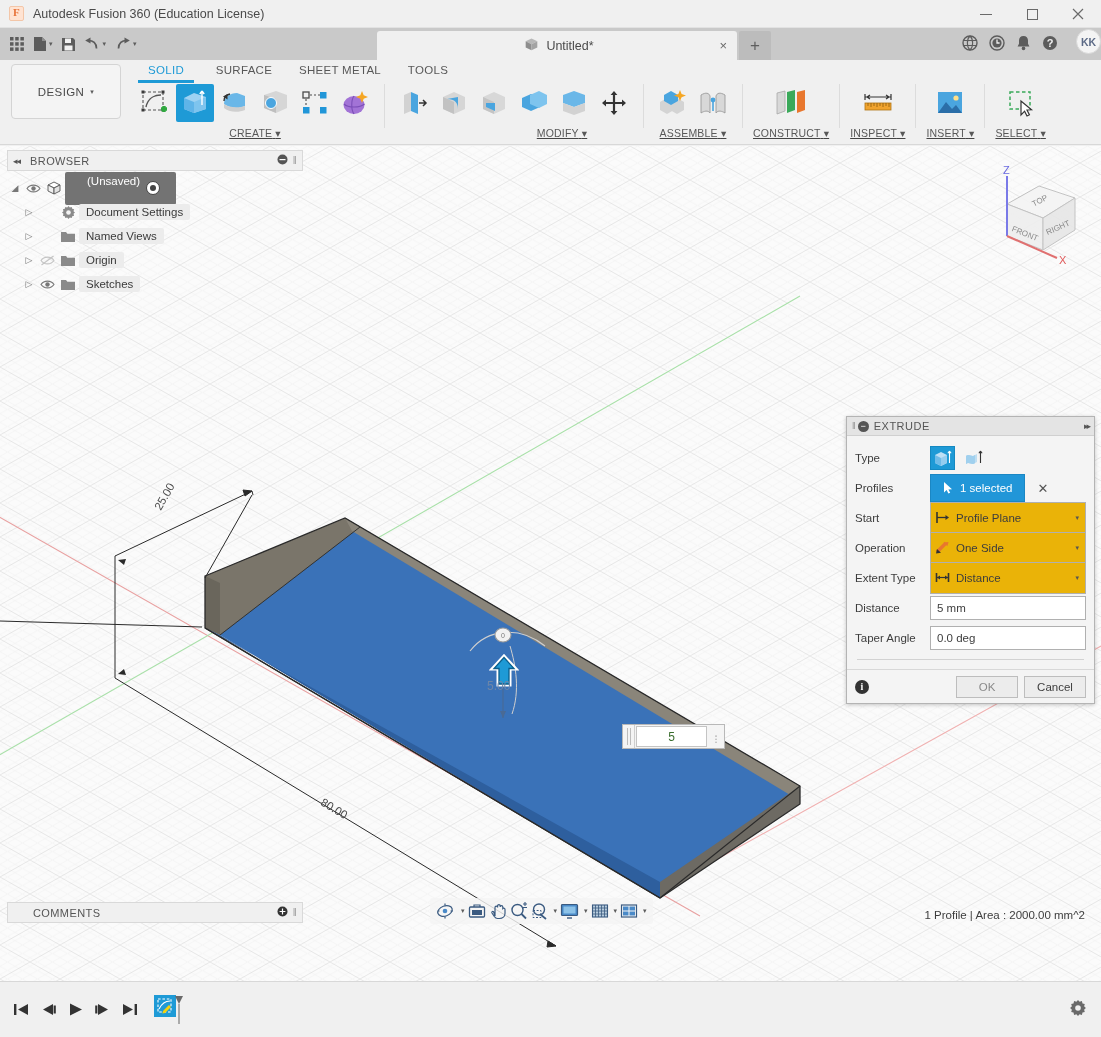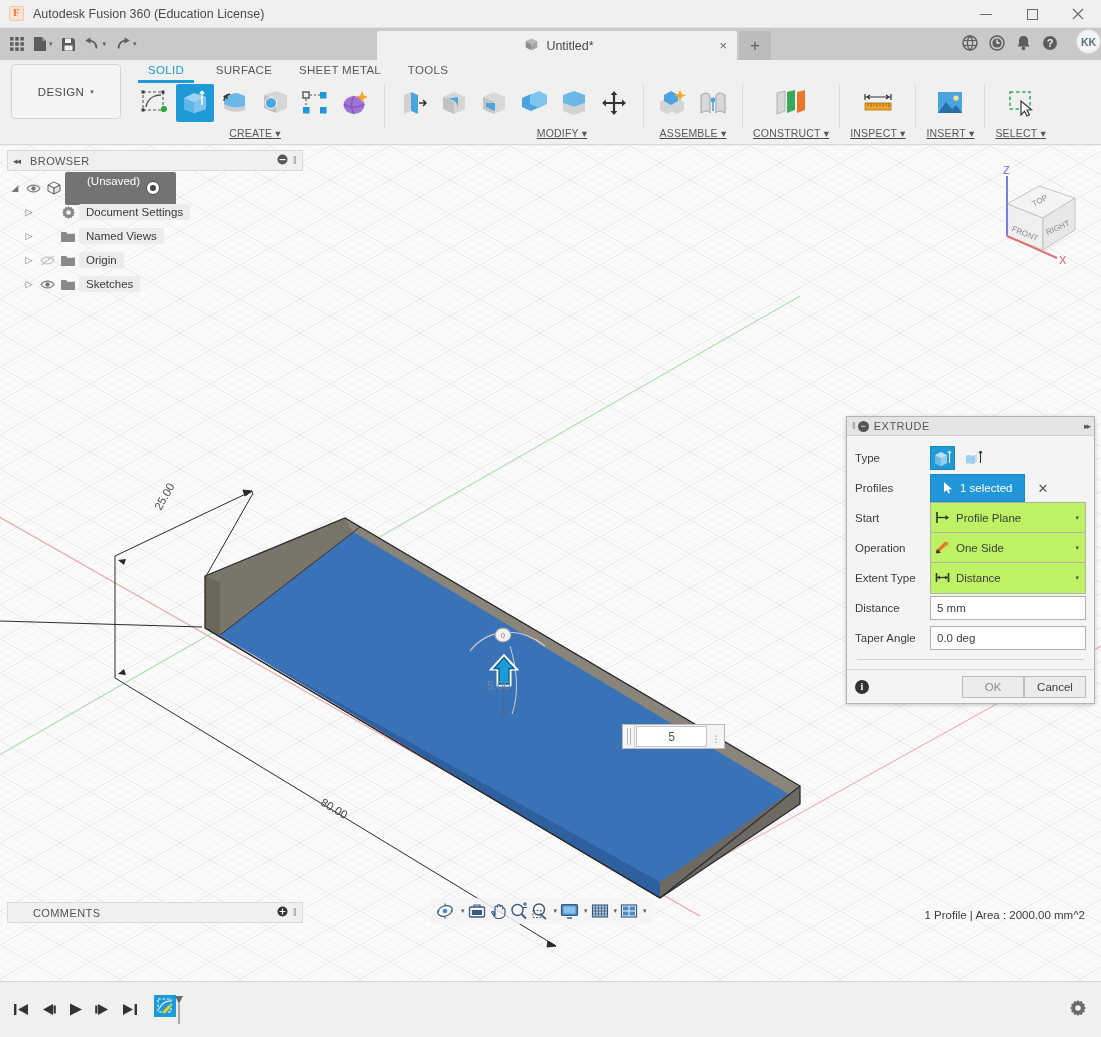--- a/index.html
+++ b/index.html
@@ -120,32 +120,32 @@
   .dlg-body{padding:7px 8px 5px 8px;}
   .frow{display:flex;align-items:center;height:30px;}
   .flabel{width:75px;font-size:11.5px;color:#3d3d3d;flex:none;}
   .fctl{flex:1;}
   .ftype-btn{width:25px;height:24px;display:flex;align-items:center;justify-content:center;
     margin-right:6px;border:1px solid transparent;}
   .ftype-btn.sel{background:#1e9ad6;border-color:#1589c2;}
   .sel-btn{display:inline-flex;align-items:center;gap:6px;background:#2196d8;color:#fff;
     height:24px;padding:13px 12px;font-size:11.5px;border:1px solid #1b87c4;}
   .xclear{margin-left:12px;color:#555;font-size:13px;}
-  .drop{height:32px;background:#bef264;border:1px solid #b0b0b0;display:flex;align-items:center;
+  .drop{height:32px;background:#eab308;border:1px solid #b0b0b0;display:flex;align-items:center;
     padding:0 4px;font-size:11.5px;color:#3d3d3d;gap:6px;}
   .drop .dcaret{margin-left:auto;font-size:7px;color:#555;padding-right:2px;}
   .tinput{height:24px;background:#fff;border:1px solid #b0b0b0;display:flex;align-items:center;
     padding:0 6px;font-size:11.5px;color:#3d3d3d;}
   .dlg-sep{height:1px;background:#d2d2d2;margin:6px 2px 4px 2px;}
   .dlg-foot{border-top:1px solid #d8d8d8;height:34px;display:flex;align-items:center;
     padding:0 8px;background:#f4f4f4;}
   .info-i{width:14px;height:14px;border-radius:50%;background:#333;color:#fff;
     font-size:10px;font-weight:bold;display:flex;align-items:center;justify-content:center;
     font-family:"Liberation Serif",serif;}
-  .dbtns{margin-left:auto;display:flex;}
+  .dbtns{margin-left:auto;display:flex;gap:6px;}
   .dbtn{height:22px;min-width:62px;border:1px solid #bdbdbd;background:#ececec;
     display:flex;align-items:center;justify-content:center;font-size:11.5px;color:#8a8a8a;}
   .dbtn.cancel{color:#3d3d3d;}
 
   
   .comments{position:absolute;left:7px;bottom:58px;width:296px;height:21px;
     background:#f0f0f0;border:1px solid #d9d9d9;display:flex;align-items:center;padding:0 5px;}
   .comments-lbl{font-size:11px;color:#555;letter-spacing:.4px;margin-left:20px;}
   .navbar{position:absolute;left:430px;bottom:57px;display:flex;align-items:center;
     gap:3px;background:rgba(244,244,244,.82);padding:2px 6px;border-radius:3px;}

